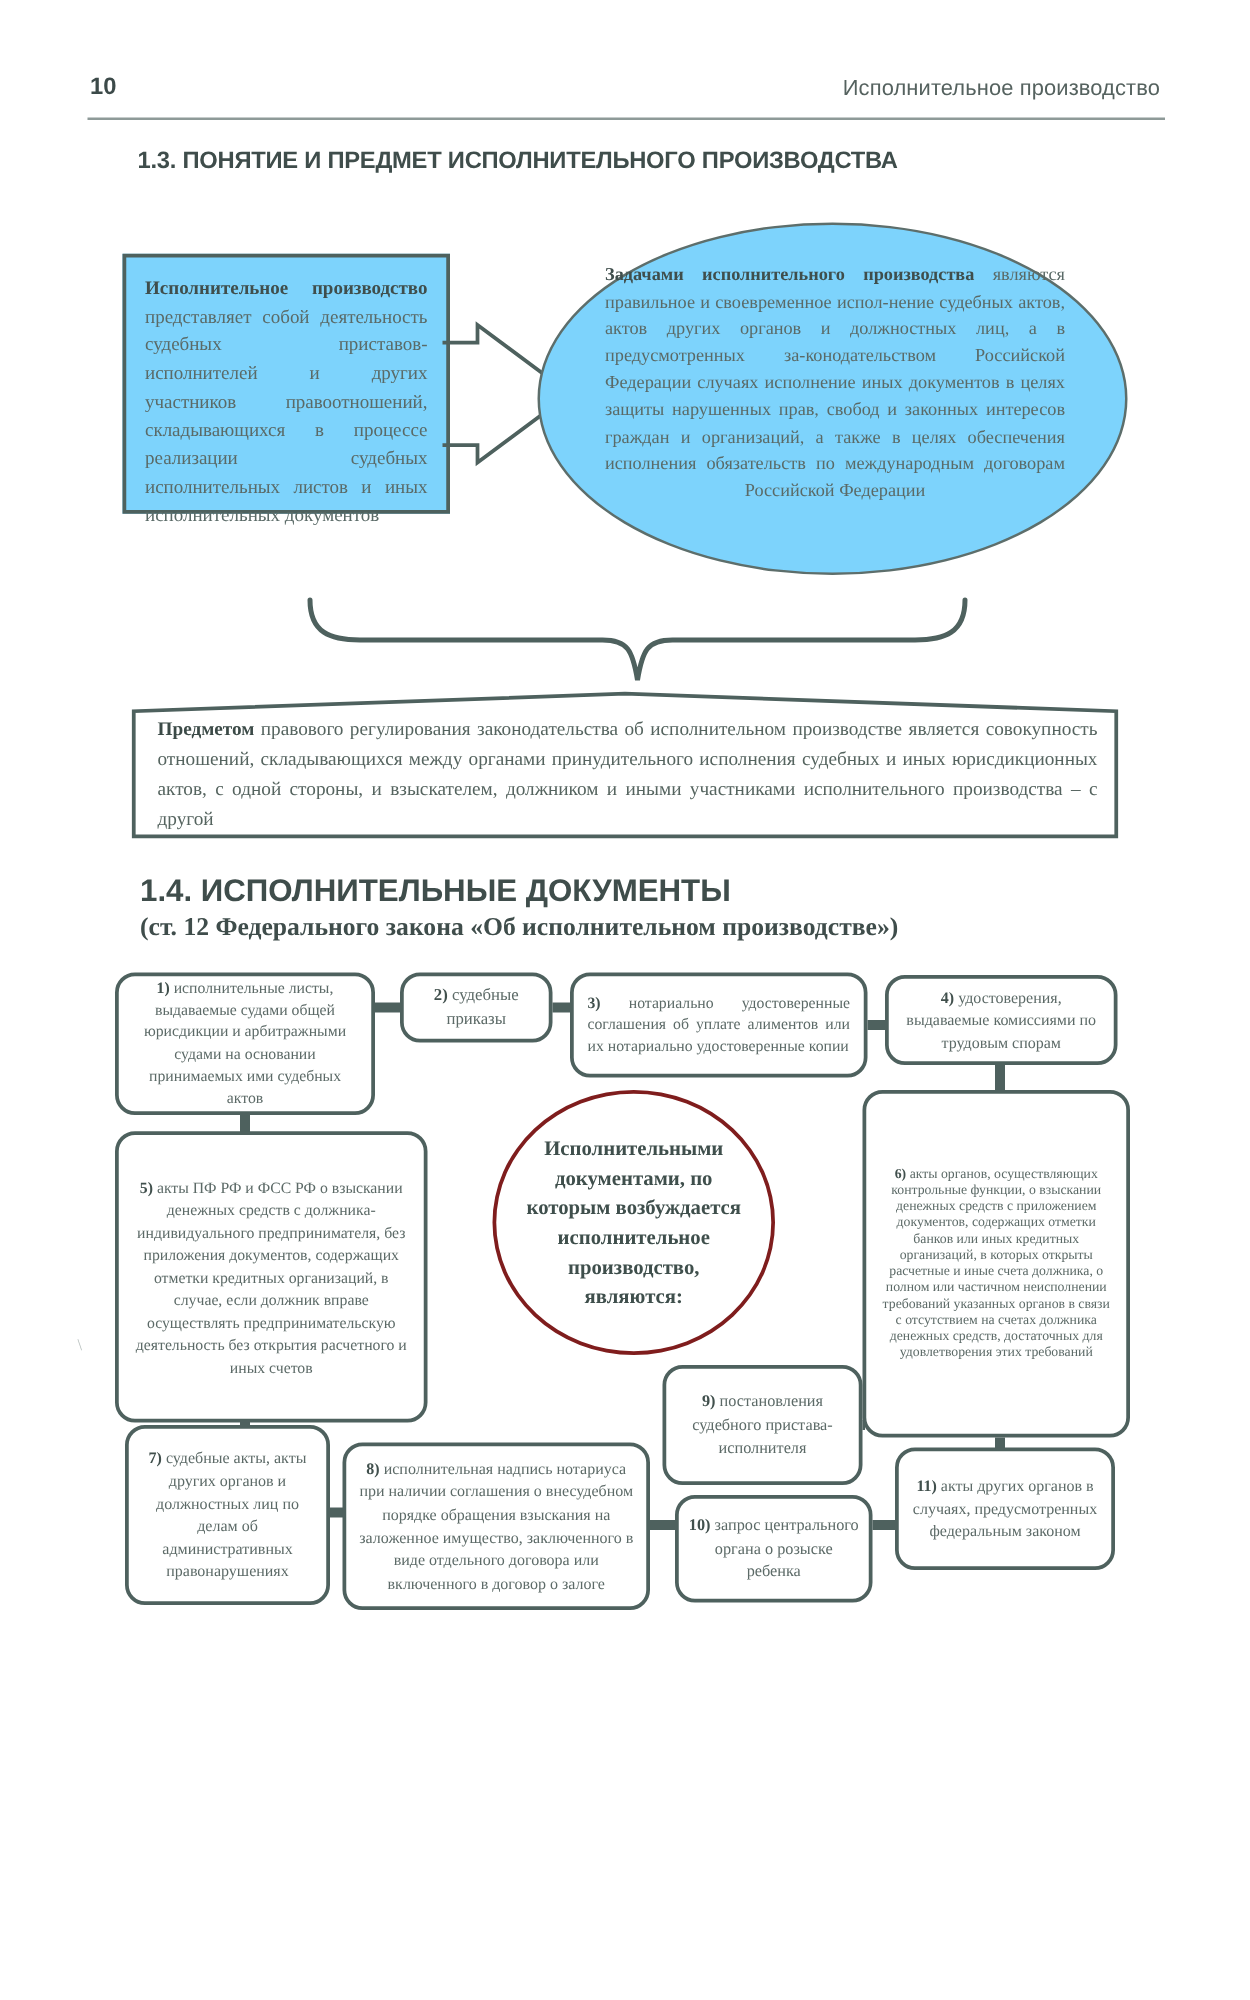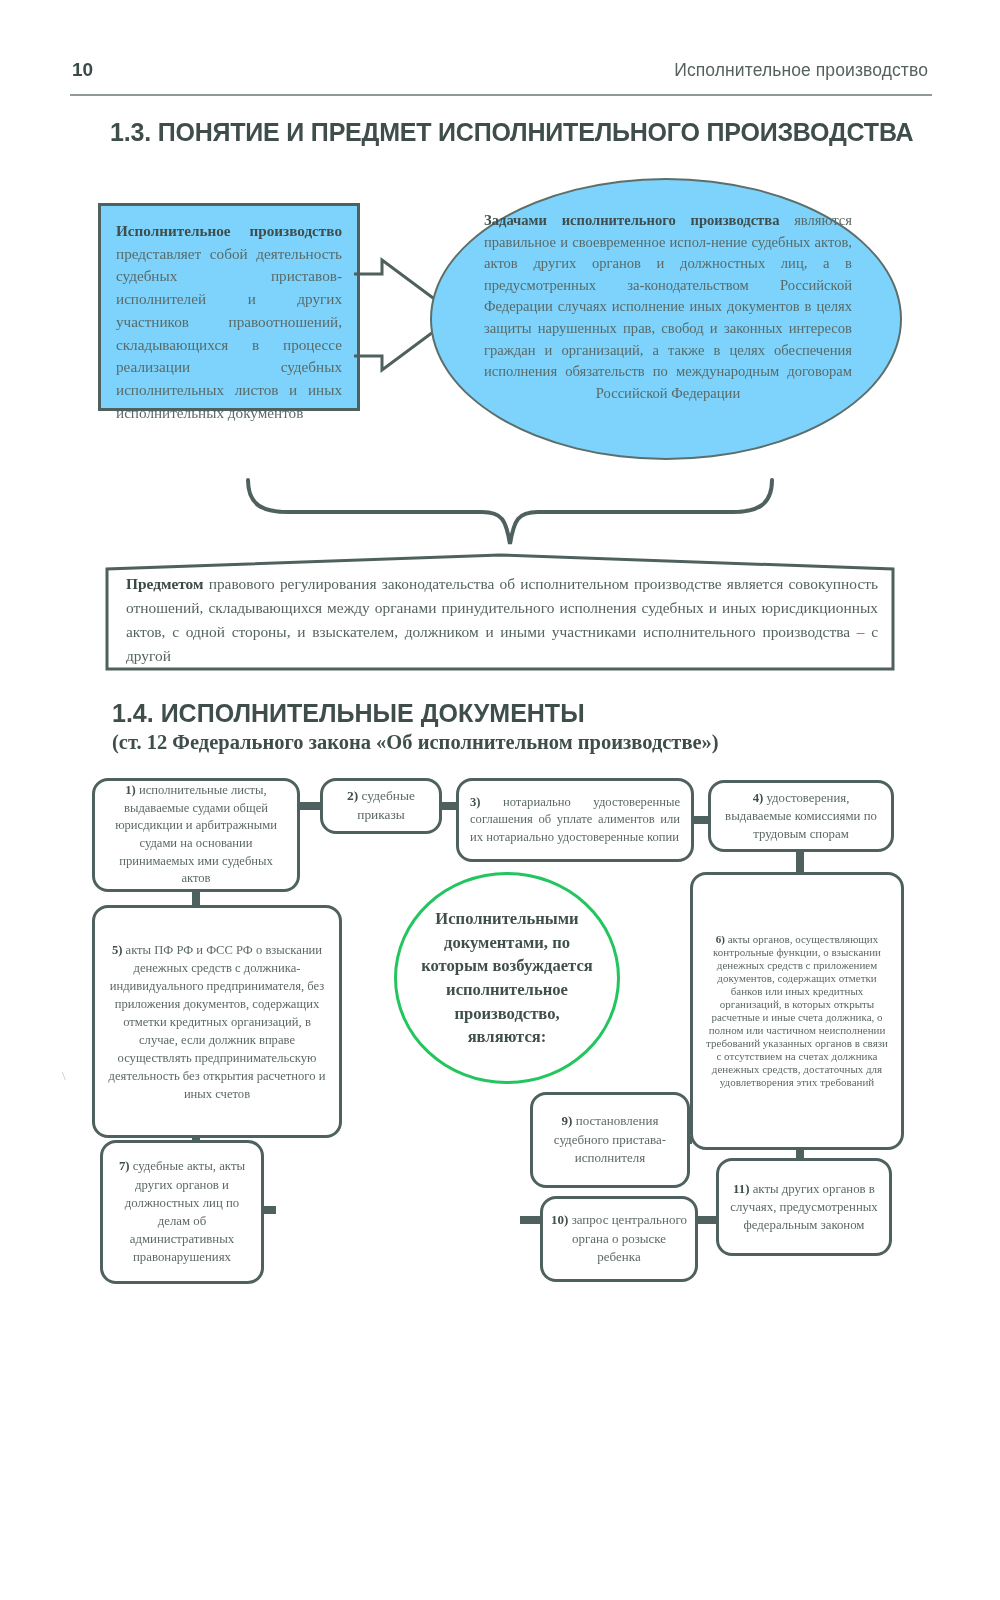--- a/index.html
+++ b/index.html
@@ -54,21 +54,21 @@
   .sec-head {
     position: absolute;
     font-family: "Liberation Sans", "DejaVu Sans", sans-serif;
     font-weight: bold;
     color: #3f4d4b;
     white-space: nowrap;
   }
   #sec13 {
     left: 110px;
     top: 118px;
-    font-size: 25px;
+    font-size: 19px;
     letter-spacing: -0.2px;
     text-align: right;
   }
   #sec14 {
     left: 112px;
     top: 699px;
     font-size: 25px;
     text-align: center;
   }
   #sec14sub {
@@ -222,21 +222,21 @@
   #node11 { left: 716px; top: 1158px; width: 176px; height: 98px; padding: 0 8px; }
   #node11 p { font-size: 12.8px; line-height: 18.2px; }
 
   
   #ellipse-center {
     position: absolute;
     left: 394px;
     top: 872px;
     width: 226px;
     height: 212px;
-    border: 3px solid #22c55e;
+    border: 3px solid #7f1d1d;
     border-radius: 50%;
     background: #fff;
     box-sizing: border-box;
     display: flex;
     align-items: center;
     justify-content: center;
   }
   #ellipse-center p {
     margin: 0;
     width: 182px;
@@ -359,20 +359,23 @@
   </div>
 
   <div class="rbox node" id="node6">
     <p><b>6)</b><span> акты органов, осуществляющих контрольные функции, о взыскании денежных средств с приложением документов, содержащих отметки банков или иных кредитных организаций, в которых открыты расчетные и иные счета должника, о полном или частичном неисполнении требований указанных органов в связи с отсутствием на счетах должника денежных средств, достаточных для удовлетворения этих требований</span></p>
   </div>
 
   <div class="rbox node" id="node7">
     <p><b>7)</b><span> судебные акты, акты других органов и должностных лиц по делам об административных правонарушениях</span></p>
   </div>
 
+  <div class="rbox node" id="node8">
+    <p><b>8)</b><span> исполнительная надпись нотариуса при наличии соглашения о внесудебном порядке обращения взыскания на заложенное имущество, заключенного в виде отдельного договора или включенного в договор о залоге</span></p>
+  </div>
 
   <div class="rbox node" id="node9">
     <p><b>9)</b><span> постановления судебного пристава-исполнителя</span></p>
   </div>
 
   <div class="rbox node" id="node10">
     <p><b>10)</b><span> запрос центрального органа о розыске ребенка</span></p>
   </div>
 
   <div class="rbox node" id="node11">

